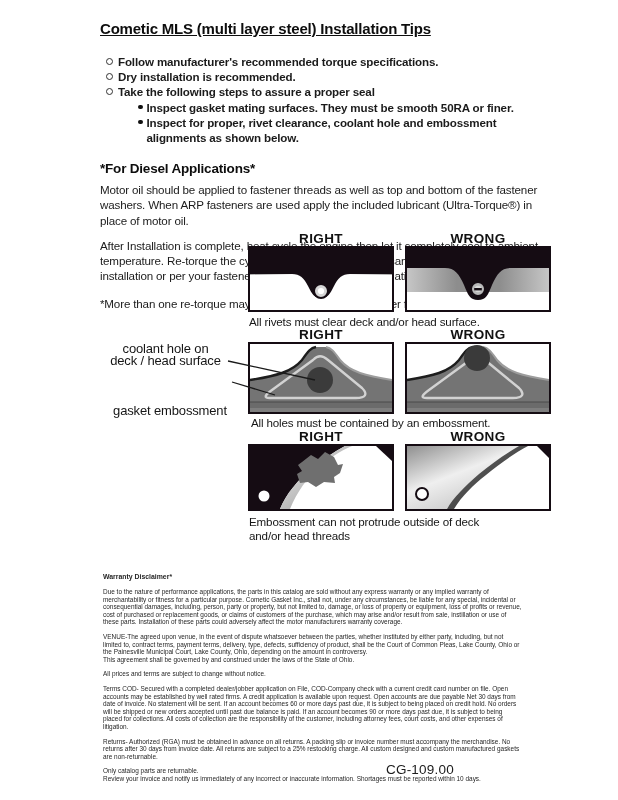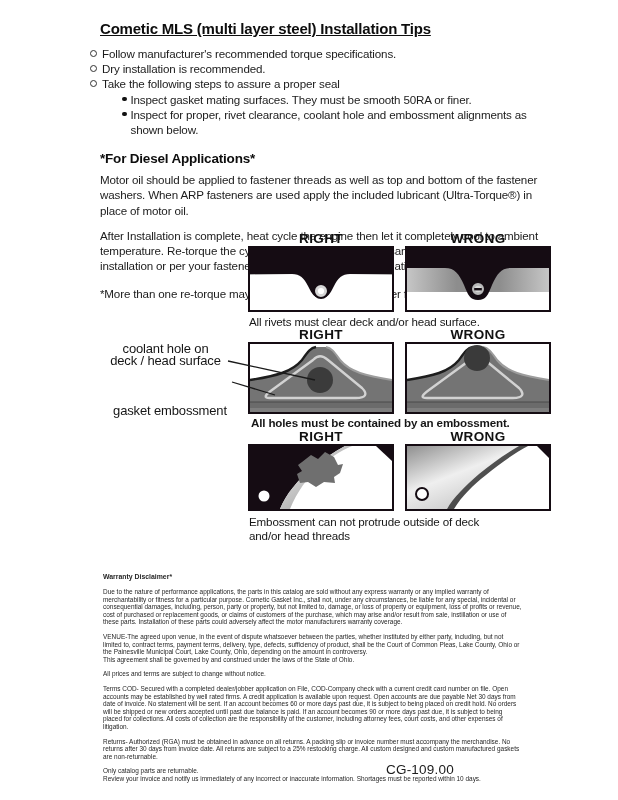--- a/index.html
+++ b/index.html
@@ -2,21 +2,21 @@
 <html><head>
 <meta charset="utf-8">
 <style>
   html,body{margin:0;padding:0;background:#ffffff;}
   .page{position:relative;width:618px;height:800px;background:#ffffff;overflow:hidden;
         font-family:"Liberation Sans",sans-serif;color:#1b1b1b;}
   
   .top-block{position:absolute;top:20px;left:100px;width:442px;}
   .doc-title{font-size:15px;font-weight:bold;color:#0d0d0d;text-decoration:underline;
              margin:0 0 8px 0;line-height:18px;letter-spacing:-0.2px;}
-  .bullets{margin:0;padding:0;list-style:none;}
+  .bullets{margin:16px;padding:0;list-style:none;font-weight:bold;}
   .b-line{display:flex;align-items:flex-start;line-height:15.2px;font-size:11.6px;letter-spacing:-0.15px;}
   .b-marker{flex:0 0 auto;width:5px;height:5px;border:1.2px solid #333;border-radius:50%;
             margin:4px 5px 0 -10px;}
   .sb-line{display:flex;align-items:flex-start;line-height:15.2px;font-size:11.6px;
            letter-spacing:-0.15px;margin-left:22px;}
   .sb-marker{flex:0 0 auto;width:4.5px;height:4.5px;background:#111;border-radius:50%;
              margin:5px 4px 0 0;}
   .diesel-h{font-size:13.5px;font-weight:bold;color:#0d0d0d;margin:14px 0 6px 0;letter-spacing:-0.2px;}
   .para{font-size:11.6px;line-height:15.2px;letter-spacing:-0.15px;margin:0 4px 10px 0;}
   .para.last{margin-bottom:13px;}
@@ -139,21 +139,21 @@
         <rect x="0" y="64" width="142" height="4" fill="#7e7e7e"></rect>
         <path d="M20,54 H106 C116,54 118,50 112,44 L78,16 C72,11 68,11 63,16 L22,46 C15,51 13,54 20,54 Z" fill="none" stroke="#d2d2d2" stroke-width="2.4"></path>
         <circle cx="70" cy="14" r="13" fill="#3a3a3a"></circle>
       </svg>
     </div>
     <div class="dg-label" style="left:90px;top:113px;width:121px;">
       <div>coolant hole on</div>
       <div>deck / head surface</div>
     </div>
     <div class="dg-label" style="left:95px;top:147px;width:120px;margin-top:28px;">gasket embossment</div>
-    <div class="dg-cap" style="left:236px;top:186px;font-weight:bold;">All holes must be contained by an embossment.</div>
+    <div class="dg-cap" style="left:236px;top:186px;">All holes must be contained by an embossment.</div>
 
     <div class="dg-head" style="left:233px;top:199px;">RIGHT</div>
     <div class="dg-head" style="left:390px;top:199px;">WRONG</div>
 
     <div class="dg-box" style="left:233px;top:214px;height:63px;">
       <svg width="142" height="63" viewBox="0 0 142 63">
         <defs>
           <linearGradient id="g2" x1="0" y1="0" x2="1" y2="1">
             <stop offset="0" stop-color="#efefef"></stop>
               <stop offset="1" stop-color="#8f8f8f"></stop>

